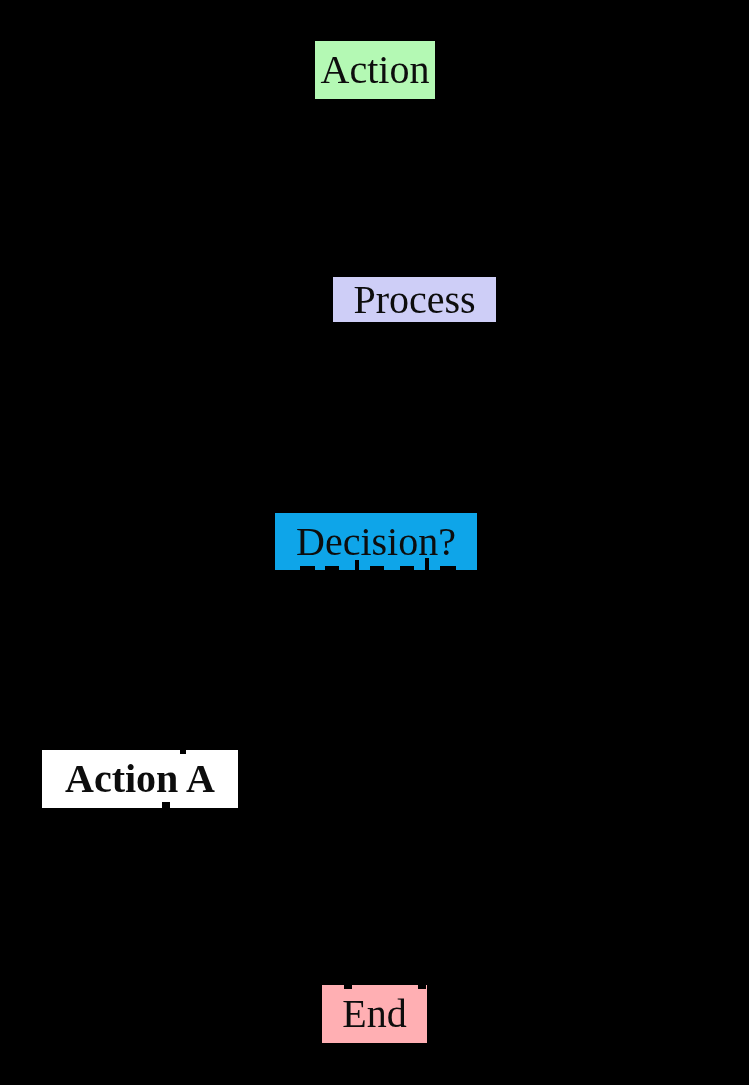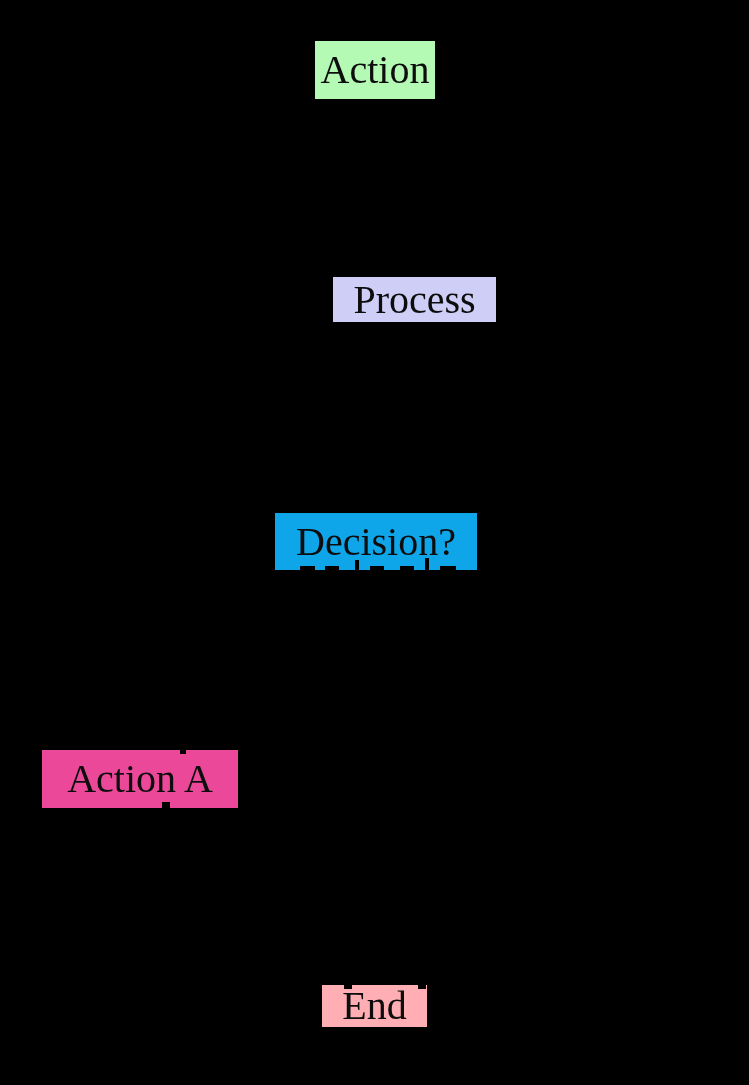--- a/index.html
+++ b/index.html
@@ -24,21 +24,21 @@
     font-size: 40px;
     line-height: 1;
     white-space: nowrap;
   }
   
   #node-start    { left: 315px; top:  41px; width: 120px; height: 58px; }
   #node-process  { left: 292px; top: 277px; width: 163px; height: 45px; margin-left: 41px; }
   #node-decision { left: 275px; top: 513px; width: 202px; height: 57px; }
   #node-action-a { left:  42px; top: 750px; width: 196px; height: 58px; }
   #node-action-b { left: 515px; top: 750px; width: 192px; height: 58px; }
-  #node-end      { left: 322px; top: 985px; width: 105px; height: 42px; }
+  #node-end      { left: 322px; top: 985px; width: 105px; height: 58px; }
 
   
   .artifact { position: absolute; background: #000000; }
   .af-d1 { left: 300px; top: 566px; width: 15px; height: 4px; }
   .af-d2 { left: 325px; top: 566px; width: 14px; height: 4px; }
   .af-d3 { left: 355px; top: 560px; width:  4px; height: 10px; }
   .af-d4 { left: 370px; top: 566px; width: 14px; height: 4px; }
   .af-d5 { left: 400px; top: 566px; width: 14px; height: 4px; }
   .af-d6 { left: 425px; top: 558px; width:  4px; height: 12px; }
   .af-d7 { left: 440px; top: 566px; width: 16px; height: 4px; }
@@ -59,21 +59,21 @@
   </div>
 
   <div class="node" id="node-process" style="background: rgb(206, 206, 247);">
     <span>Process</span>
   </div>
 
   <div class="node" id="node-decision" style="background: #0ea5e9;">
     <span>Decision?</span>
   </div>
 
-  <div class="node" id="node-action-a" style="background: #ec4899;">
+  <div class="node" id="node-action-a" style="background: #ffffff; font-weight: bold;">
     <span>Action A</span>
   </div>
 
 
   <div class="node" id="node-end" style="background: rgb(255, 175, 179);">
     <span>End</span>
   </div>
 
   <div class="artifact af-d1"></div>
   <div class="artifact af-d2"></div>

